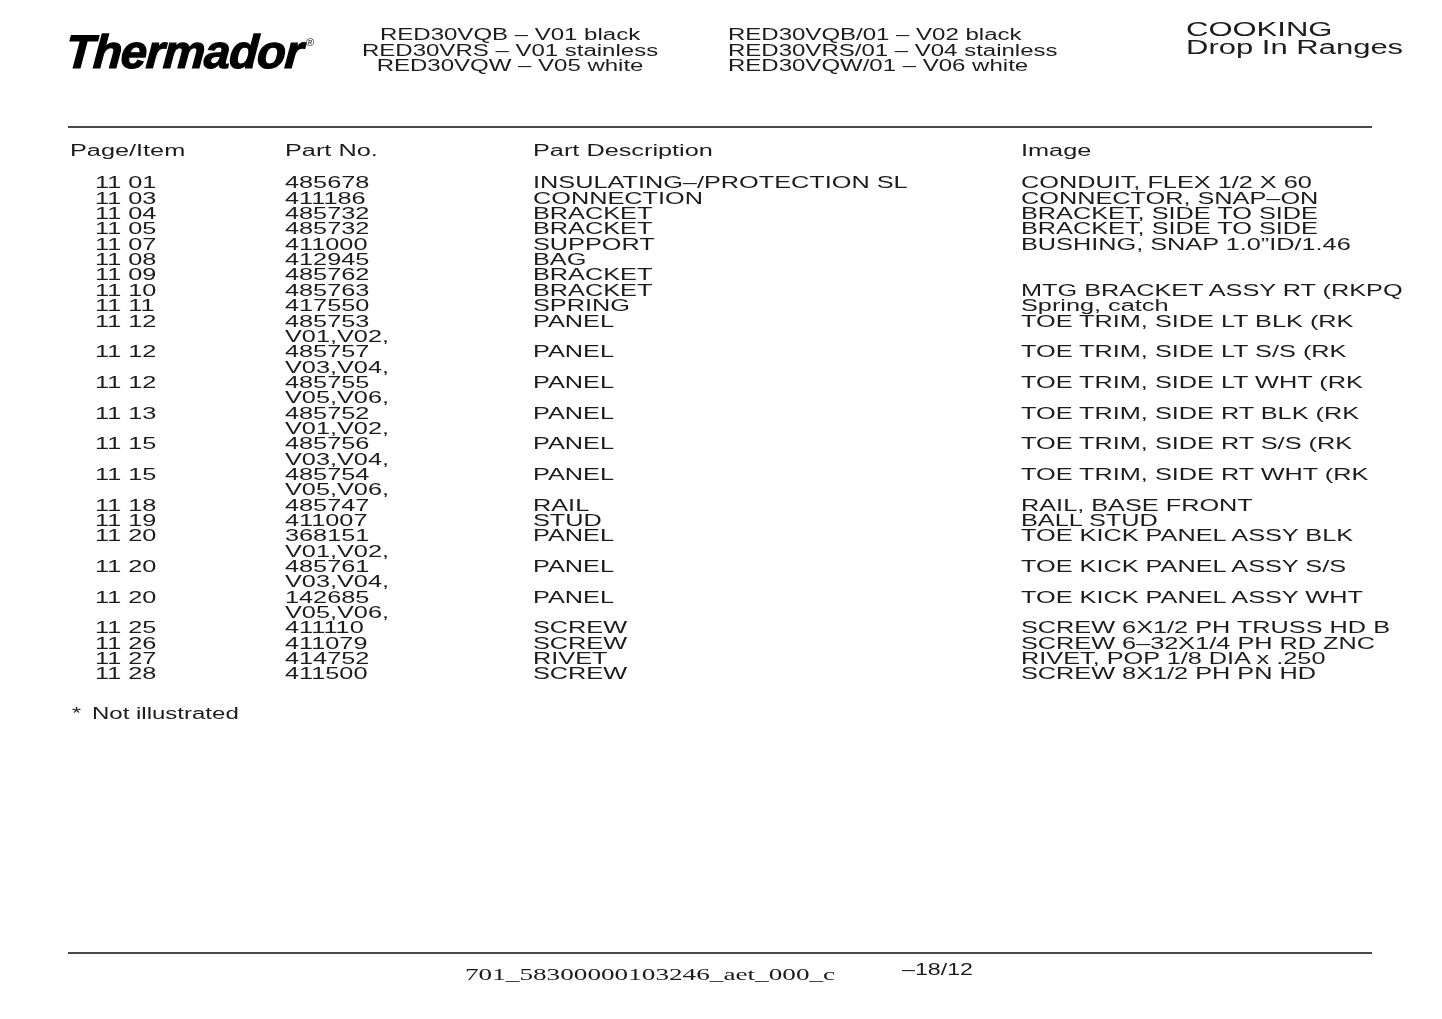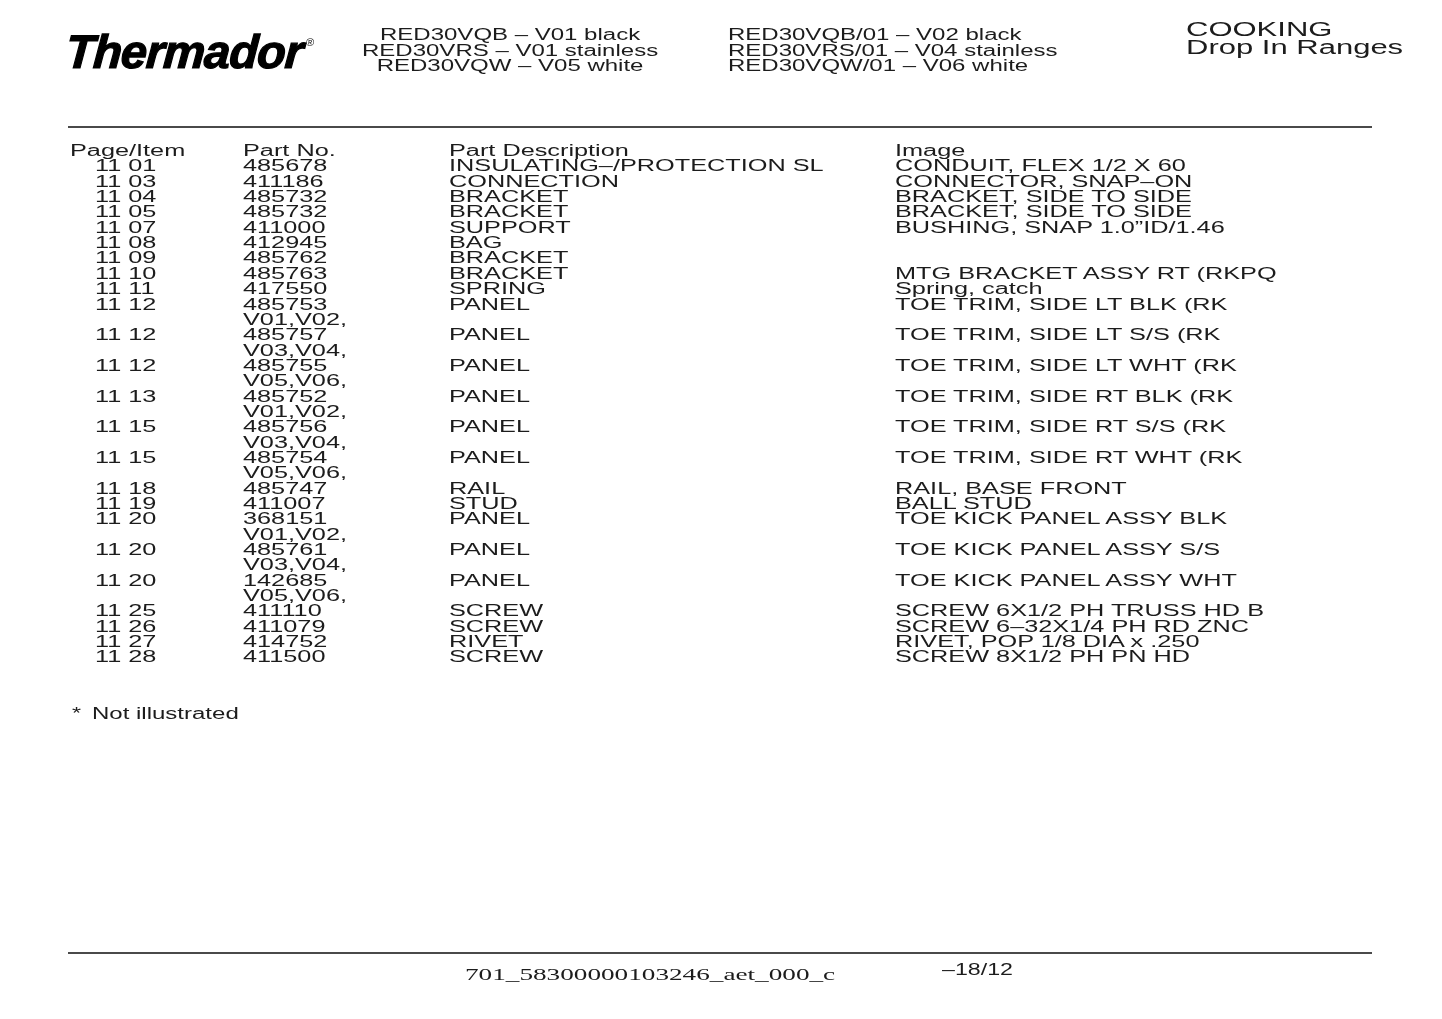--- a/index.html
+++ b/index.html
@@ -45,37 +45,38 @@
   .rule-top{top:126px;}
   .rule-bottom{top:952px;}
 
   
   .table{position:absolute;left:68px;top:143px;width:1304px;font-size:16px;}
   .row{
     display:grid;
     grid-template-columns:175px 206px 446px 1fr;
     line-height:15.34px;
     align-items:start;
+    gap:42px;
   }
   .thead{line-height:15.4px;}
   .thead .cell.c1{padding-left:2px;}
-  .tbody{}
+  .tbody{margin-top:17px;}
   .tbody .cell.c1{padding-left:27px;}
   .cell{overflow:visible;}
   .cell .sx{display:block;}
 
   
   .footnote{position:absolute;left:72px;top:706px;font-size:16px;line-height:15.4px;white-space:nowrap;}
   .footnote .symbol{transform:scaleX(1.45);}
   .footnote .fn-text{margin-left:14px;transform:scaleX(1.5);}
 
   
   .doc-id{position:absolute;left:465px;top:966px;font-size:17px;line-height:17px;font-family:Liberation Serif, serif;}
   .doc-id .sx{transform:scaleX(1.6);}
-  .revision{position:absolute;left:902px;top:962px;font-size:16px;line-height:16px;margin-left:40px;}
+  .revision{position:absolute;left:902px;top:962px;font-size:16px;line-height:16px;}
   .revision .sx{transform:scaleX(1.45);}
 </style>
 </head>
 <body>
 
 <div class="page">
 
   <div class="logo"><span>Thermador</span><span class="reg">®</span></div>
 
   <div class="models models-1">

